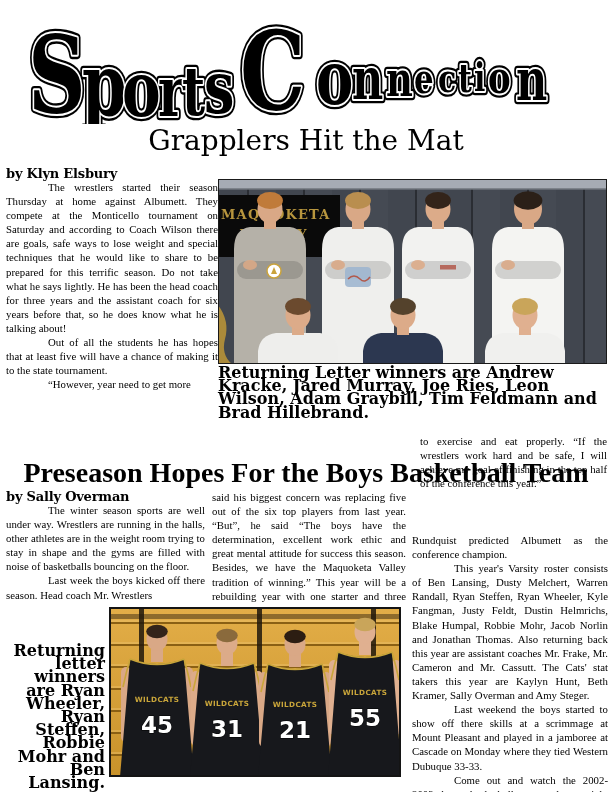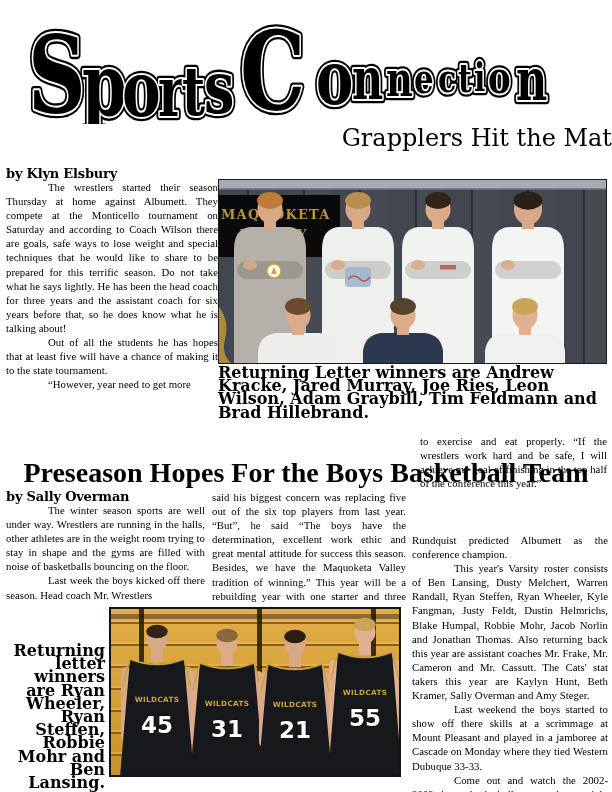--- a/index.html
+++ b/index.html
@@ -3,21 +3,21 @@
 <meta charset="utf-8">
 <style>
   html,body{margin:0;padding:0;background:#888;}
   .page{position:relative;width:612px;height:792px;background:#ffffff;margin:0 auto;
         font-family:"Liberation Serif",serif;color:#000;overflow:hidden;}
   .abs{position:absolute;}
   .body-text{font-size:10.8px;line-height:14.1px;text-align:justify;}
   .body-text p{margin:0;text-indent:42px;}
   .body-text p.noindent{text-indent:0;}
   .byline{font-size:13px;font-weight:bold;font-family:"DejaVu Serif",serif;letter-spacing:-0.2px;}
-  .headline1{width:612px;text-align:right;font-family:"DejaVu Serif",serif;font-size:24px;}
+  .headline1{width:612px;text-align:center;font-family:"DejaVu Serif",serif;font-size:28px;}
   .headline2{width:612px;text-align:center;font-family:"Liberation Serif",serif;font-weight:bold;font-size:28px;}
   .caption{font-family:"DejaVu Serif",serif;font-weight:bold;font-size:16px;line-height:13.2px;}
   .caption-right{text-align:right;}
   svg text{user-select:none;}
 </style>
 </head>
 <body>
 
 <div class="page">
 

